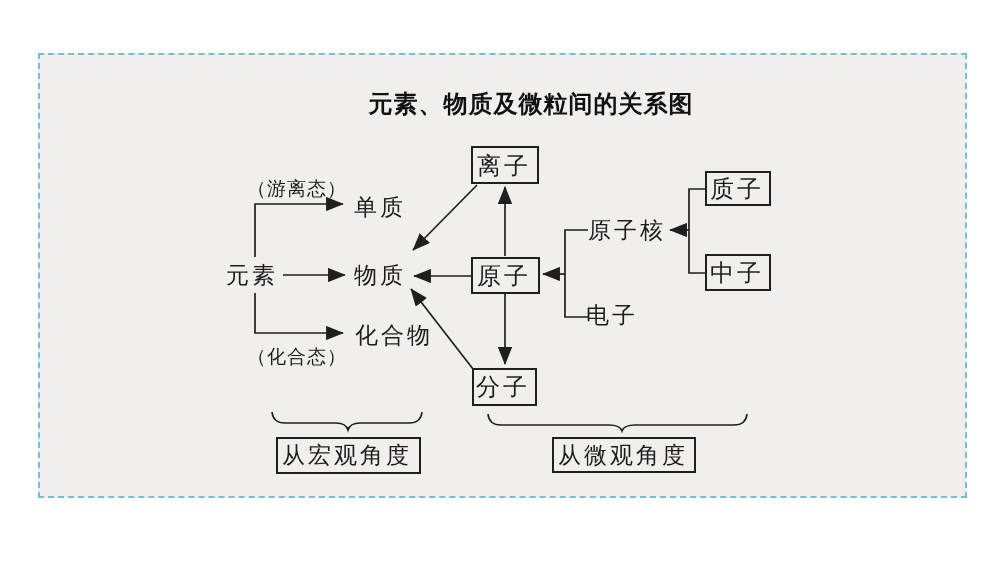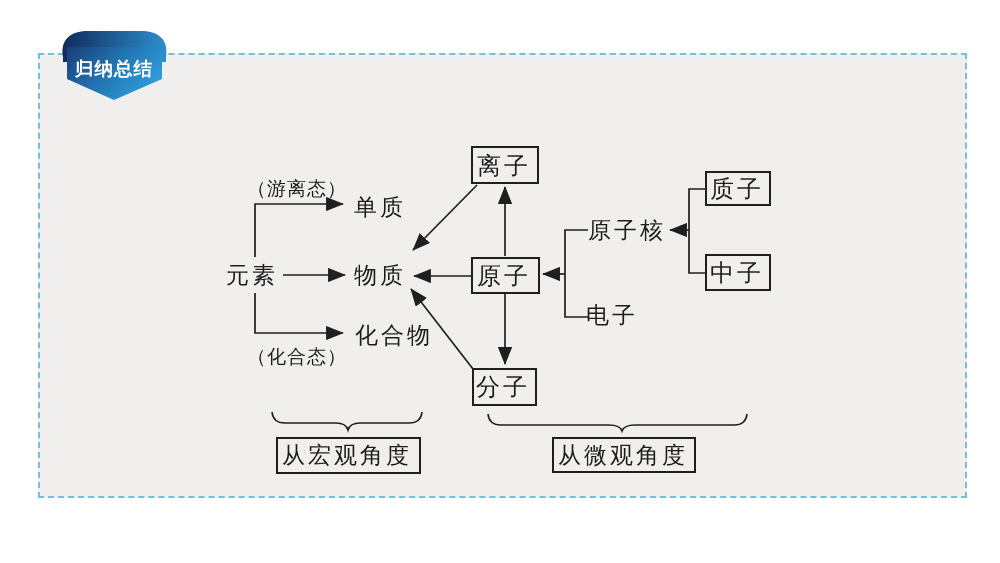--- a/index.html
+++ b/index.html
@@ -24,39 +24,22 @@
   .t24{font-size:24px;}
   .t19{font-size:19px;letter-spacing:1px;}
 </style>
 </head>
 <body>
 
 <div class="stage">
 
   <div class="panel"></div>
 
-  <div class="ribbon">
-    <svg width="114" height="76" viewBox="0 0 114 76">
-      <defs>
-        <linearGradient id="gradBack" x1="0" y1="0" x2="1" y2="0">
-          <stop offset="0" stop-color="#0f2c5c"></stop>
-          <stop offset="1" stop-color="#2e8ecf"></stop>
-        </linearGradient>
-        <linearGradient id="gradBody" x1="0" y1="0" x2="1" y2="0.5">
-          <stop offset="0" stop-color="#1a3d7a"></stop>
-          <stop offset="0.55" stop-color="#2276b4"></stop>
-          <stop offset="1" stop-color="#2f9ad8"></stop>
-        </linearGradient>
-      </defs>
-      <path d="M5,29 C2,11 13,4 27,3 L86,3 C100,4 111,11 108,29 L108,34 L5,34 Z" fill="url(#gradBack)"></path>
-      <path d="M9,19 L104,19 L104,51 L56,72 L9,51 Z" fill="url(#gradBody)"></path>
-      <text class="ribbon-label" x="56" y="47" text-anchor="middle">归纳总结</text>
-    </svg>
-  </div>
 
+  <div class="page-title">元素、物质及微粒间的关系图</div>
 
   <svg class="diagram" width="1000" height="563" viewBox="0 0 1000 563">
     <defs>
       <marker id="arrow" viewBox="0 0 10 8" refX="9.5" refY="4" markerWidth="10.5" markerHeight="8.4" orient="auto">
         <path d="M0,0 L10,4 L0,8 Z" fill="#1f1f1f"></path>
       </marker>
     </defs>
 
     <g>
       <path class="dline" d="M255,257 L255,204 L343,204" marker-end="url(#arrow)"></path>

